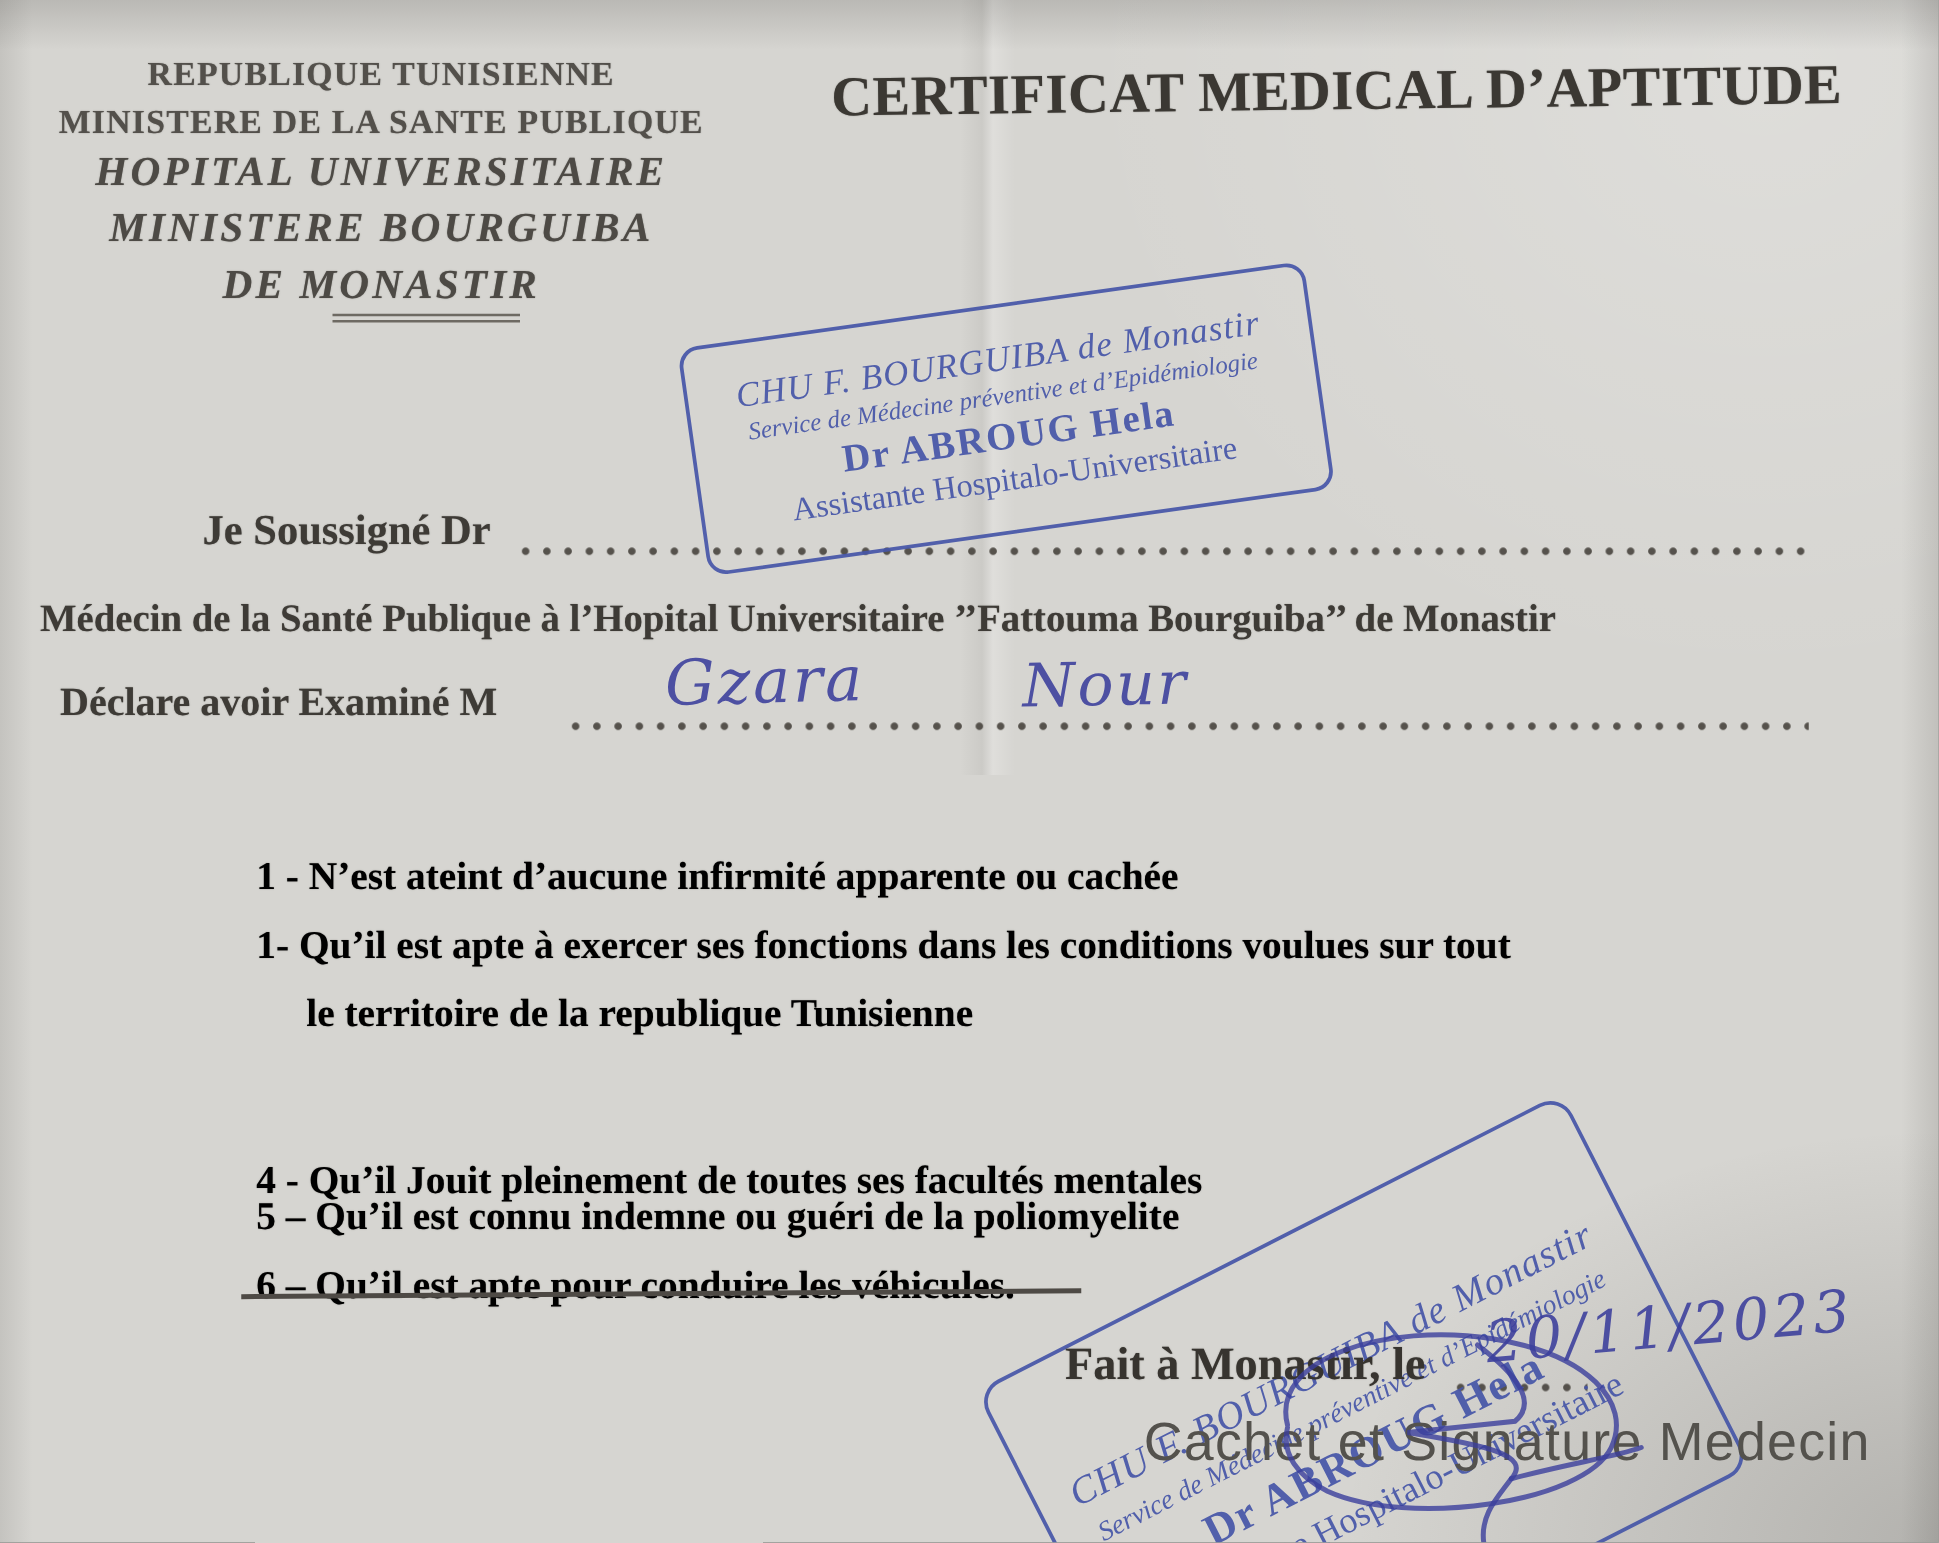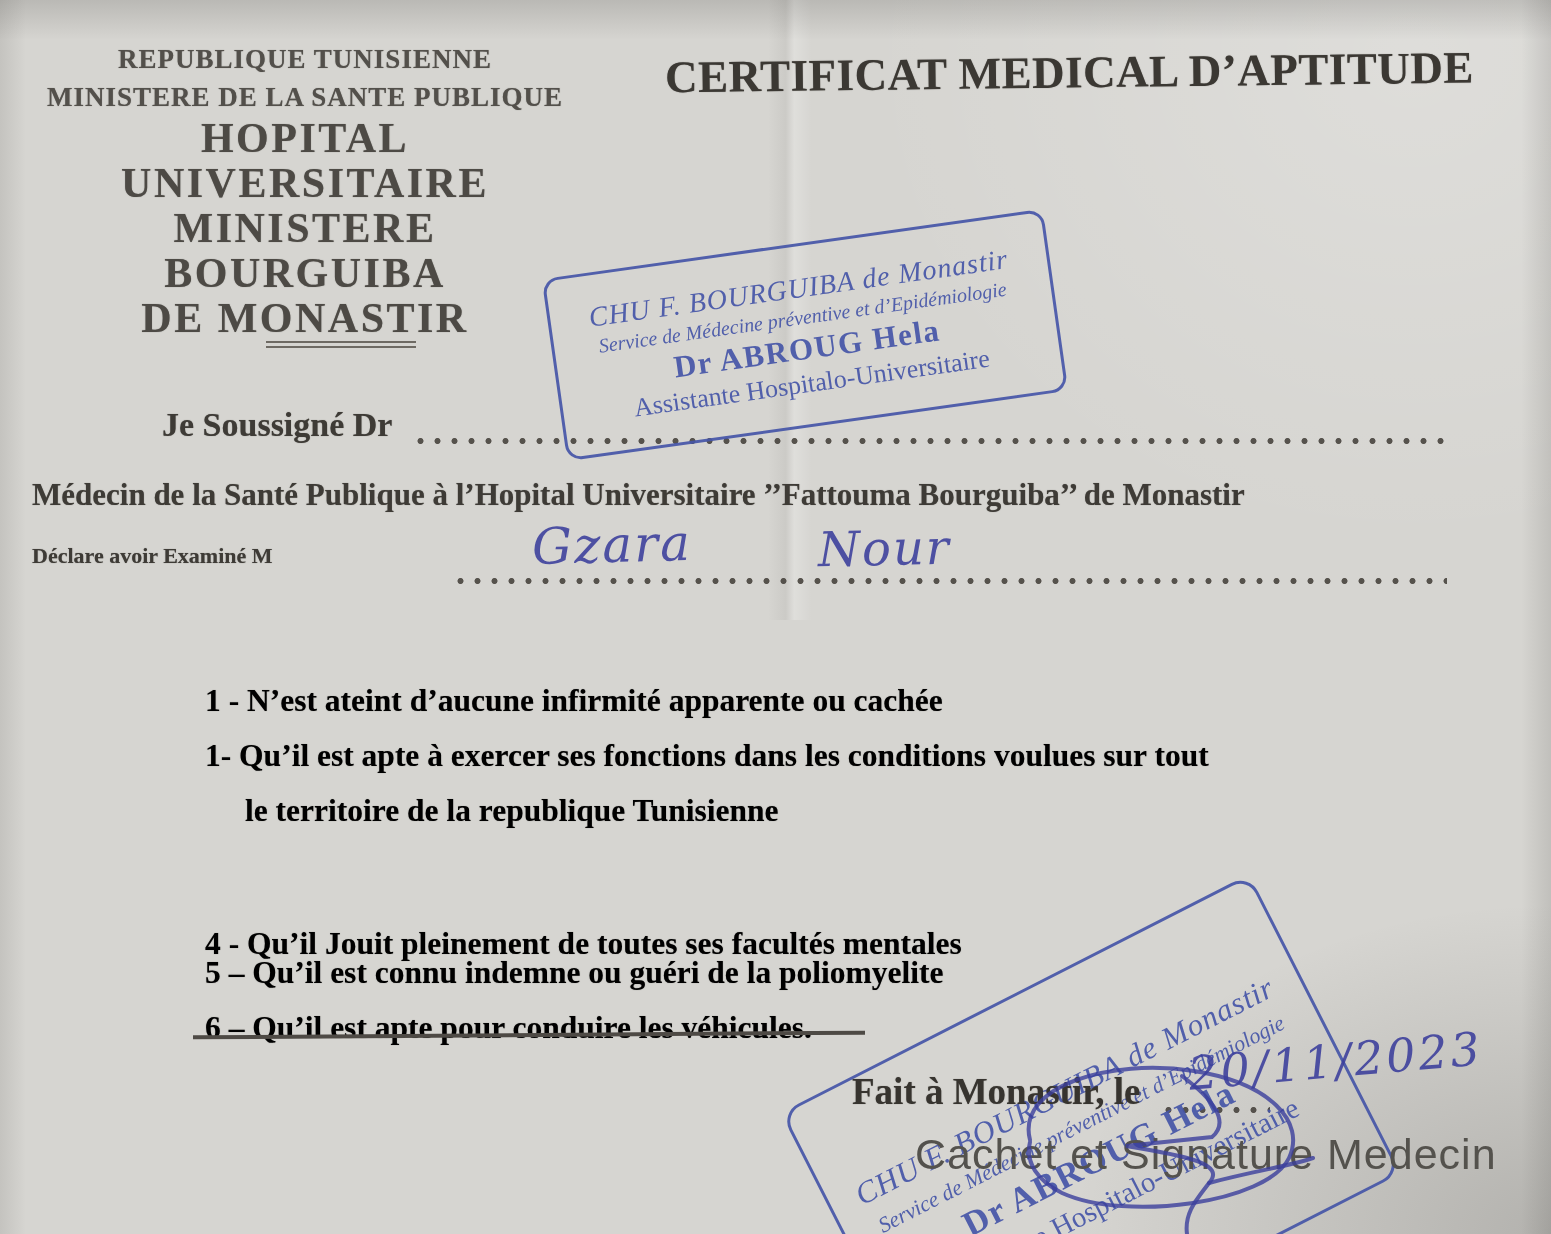--- a/index.html
+++ b/index.html
@@ -24,21 +24,21 @@
   .tex-corner{right:0;bottom:0;width:520px;height:360px;
     background:radial-gradient(ellipse at 100% 100%,rgba(40,38,34,.20),rgba(40,38,34,0) 65%);}
   .tex-sheen{left:55%;top:0;width:45%;height:45%;
     background:radial-gradient(ellipse at 80% 10%,rgba(255,255,255,.20),rgba(255,255,255,0) 70%);}
 
   .print{text-shadow:0 0 1px rgba(62,59,54,.55);}
 
   
   #header{position:absolute;left:30px;top:40px;width:550px;text-align:center;color:#53504b;}
   #header .h-sm{font-size:27px;font-weight:600;letter-spacing:1px;line-height:38px;text-align:center;}
-  #header .h-lg{font-size:42px;font-weight:700;letter-spacing:2.5px;line-height:45px;color:#4d4a45;}
+  #header .h-lg{font-size:33px;font-weight:700;letter-spacing:2.5px;line-height:45px;color:#4d4a45;font-style:italic;}
   #header .underline{width:150px;height:0;border-bottom:7px double #6e6a63;margin:0 auto;transform:translateX(36px);}
 
   
   #title{position:absolute;left:665px;top:46px;width:880px;
     font-size:45px;font-weight:700;letter-spacing:.5px;white-space:nowrap;
     transform:rotate(-.7deg);color:#3b3833;}
 
   
   .stamp{position:absolute;border:3px solid var(--stamp-ink,#4656a8);border-radius:16px;
     display:flex;flex-direction:column;justify-content:center;align-items:center;
@@ -55,21 +55,21 @@
   #stamp-bottom{left:828px;top:975px;width:520px;height:330px;transform:rotate(-27deg);border-radius:20px;}
   #stamp-bottom .s1{font-size:31px;}
   #stamp-bottom .s2{font-size:22px;margin-top:6px;}
   #stamp-bottom .s3{font-size:35px;margin-top:6px;}
   #stamp-bottom .s4{font-size:29px;margin-top:6px;}
 
   
   .bodyline{position:absolute;font-weight:700;white-space:nowrap;z-index:2;}
   #soussigne{left:162px;top:406px;font-size:34px;}
   #medecin{left:32px;top:477px;font-size:31px;}
-  #declare{left:32px;top:543px;font-size:22px;}
+  #declare{left:48px;top:543px;font-size:32px;}
   #certifie{left:32px;top:604px;font-size:34.5px;}
 
   .dots{position:absolute;height:8px;z-index:1;
     background-image:radial-gradient(circle,rgba(72,68,62,.9) 2.6px,rgba(72,68,62,0) 3.4px);
     background-size:17px 8px;background-repeat:repeat-x;}
   #dots-soussigne{left:412px;top:437px;width:1032px;}
   #dots-declare{left:452px;top:577px;width:995px;}
   #dots-fait{left:1160px;top:1106px;width:110px;}
 
   

